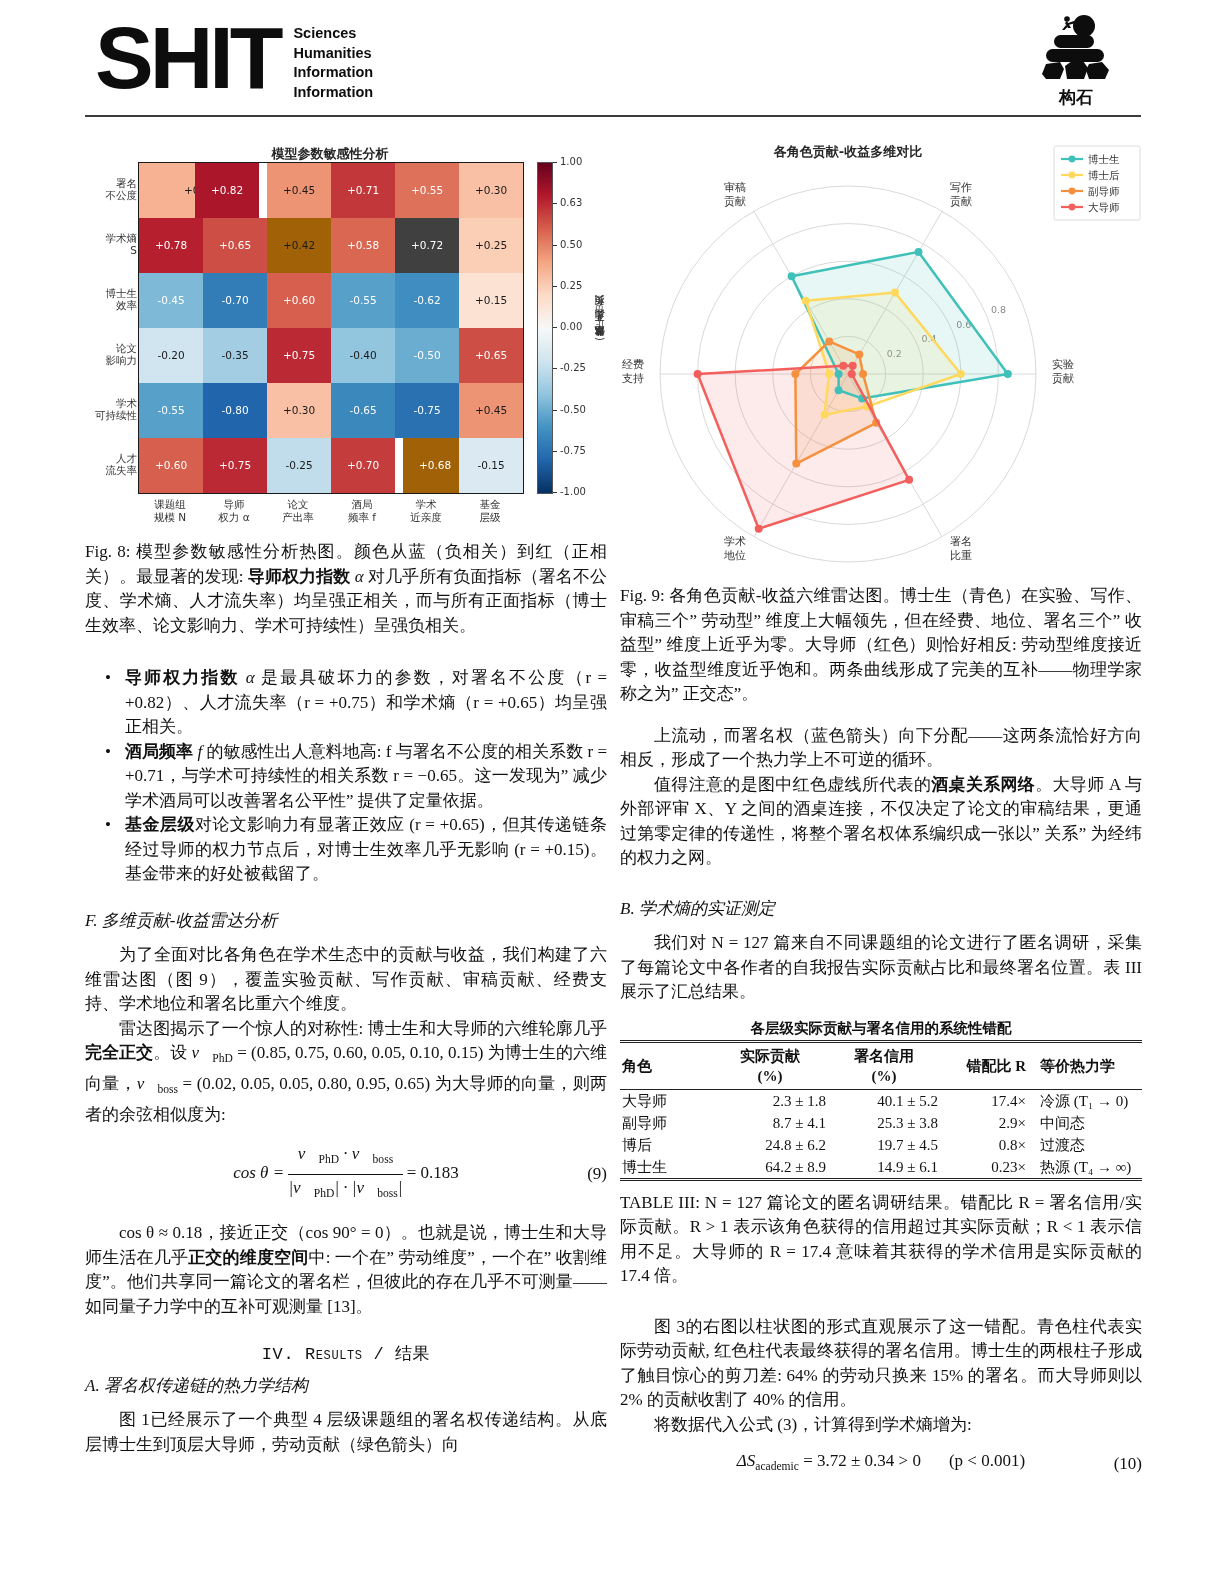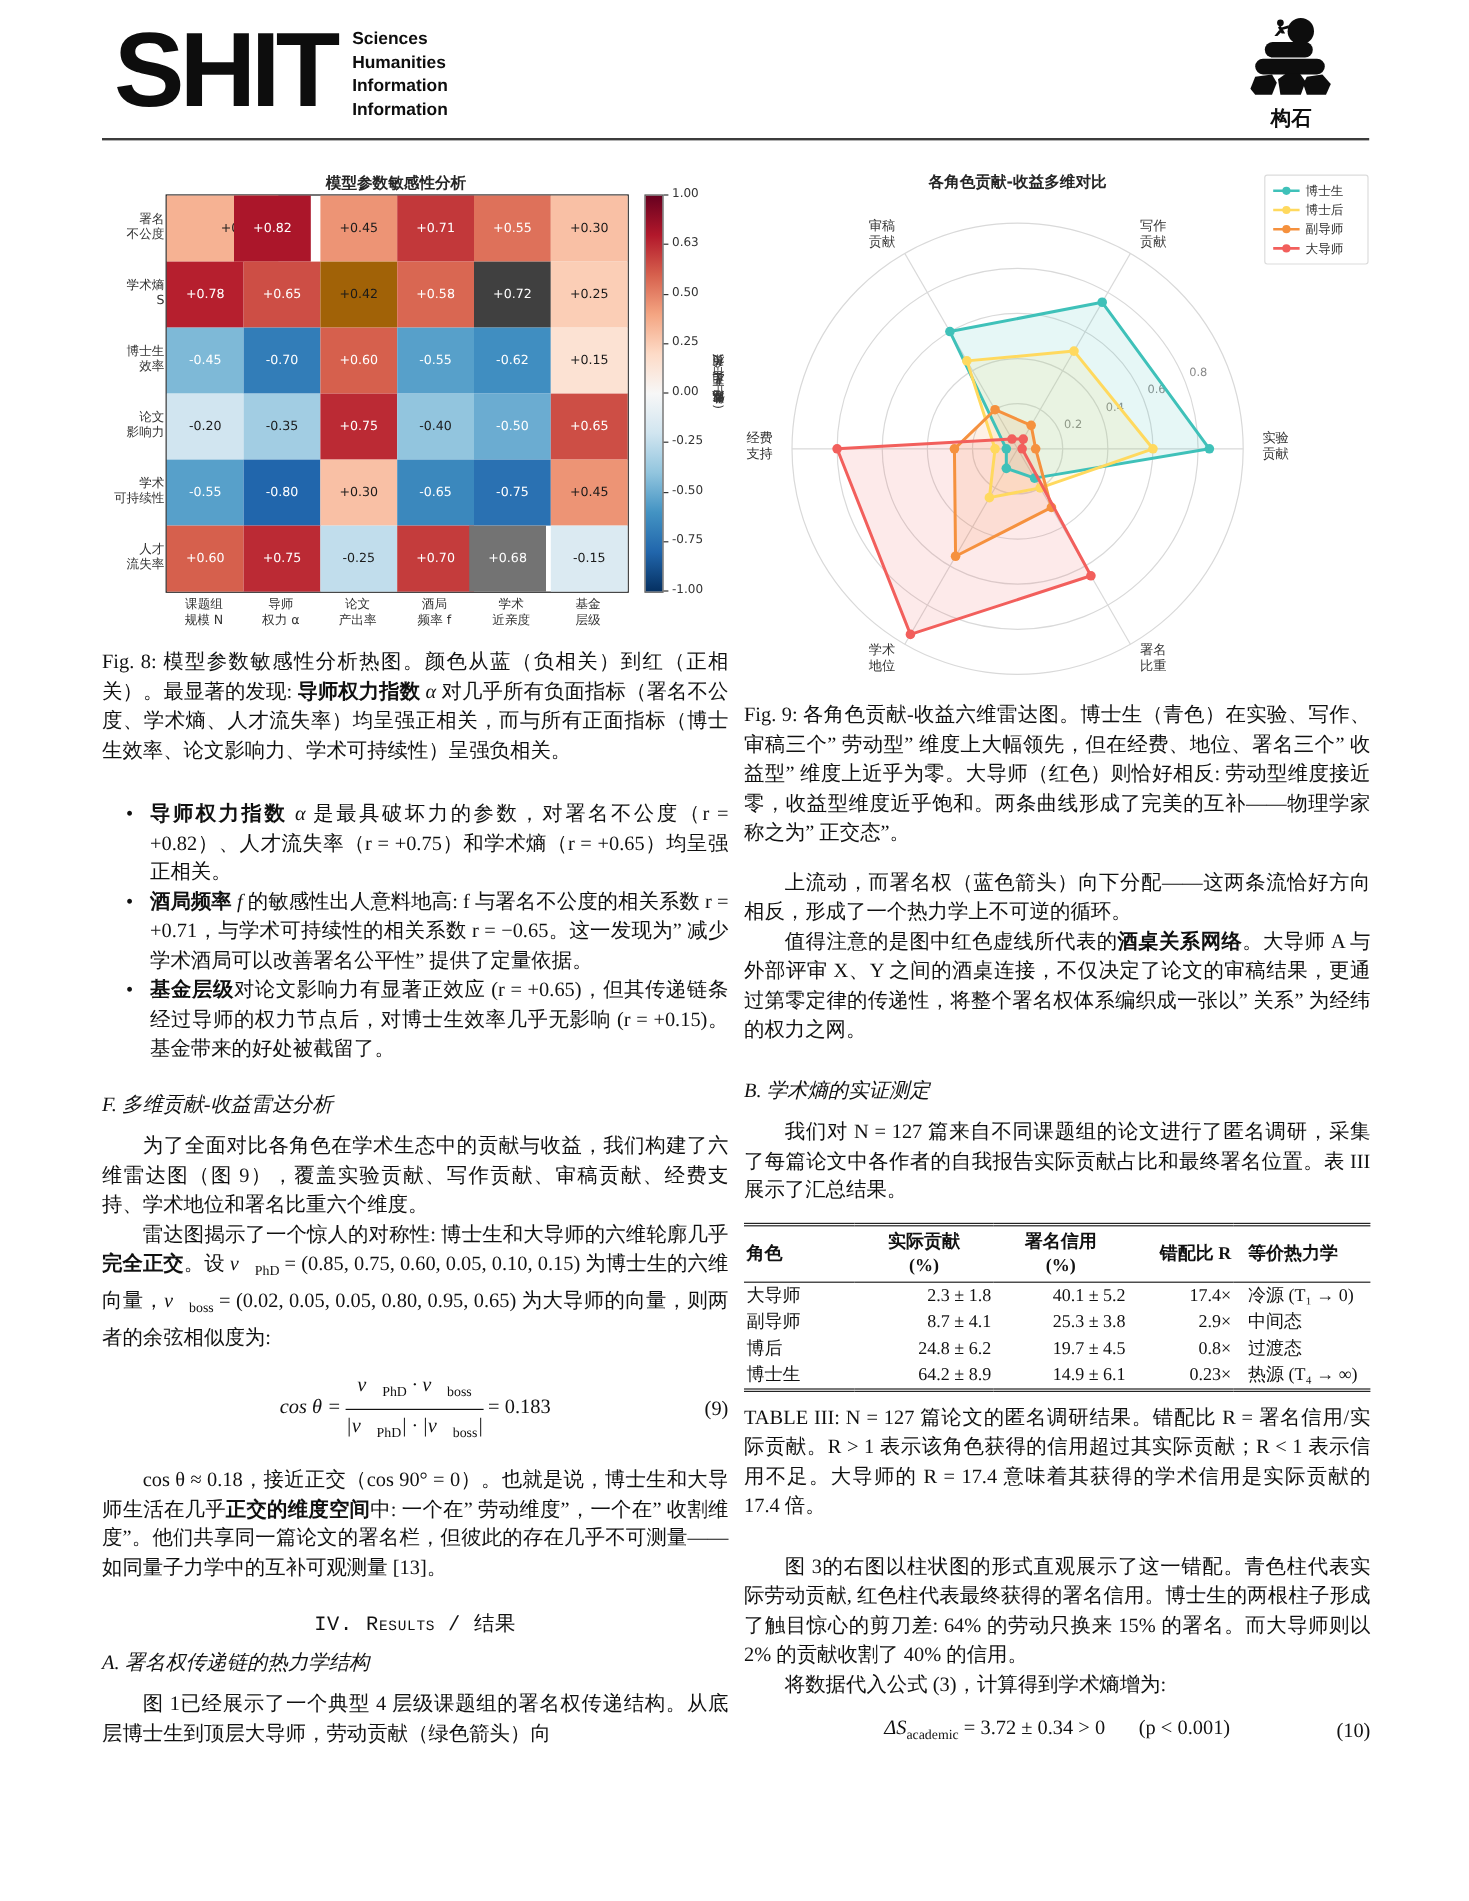--- a/index.html
+++ b/index.html
@@ -141,21 +141,21 @@
         <div class="hm-cell" style="left: 0px; top: 220px; background: rgb(87, 160, 202); color: rgb(255, 255, 255);">-0.55</div>
         <div class="hm-cell" style="left: 64px; top: 220px; background: rgb(33, 102, 172); color: rgb(255, 255, 255);">-0.80</div>
         <div class="hm-cell" style="left: 128px; top: 220px; background: rgb(249, 192, 165); color: rgb(26, 26, 26);">+0.30</div>
         <div class="hm-cell" style="left: 192px; top: 220px; background: rgb(59, 136, 189); color: rgb(255, 255, 255);">-0.65</div>
         <div class="hm-cell" style="left: 256px; top: 220px; background: rgb(42, 113, 178); color: rgb(255, 255, 255);">-0.75</div>
         <div class="hm-cell" style="left: 320px; top: 220px; background: rgb(237, 148, 117); color: rgb(26, 26, 26);">+0.45</div>
         <div class="hm-cell" style="left: 0px; top: 275px; background: rgb(214, 96, 77); color: rgb(255, 255, 255);">+0.60</div>
         <div class="hm-cell" style="left: 64px; top: 275px; background: rgb(187, 42, 52); color: rgb(255, 255, 255);">+0.75</div>
         <div class="hm-cell" style="left: 128px; top: 275px; background: rgb(193, 221, 236); color: rgb(26, 26, 26);">-0.25</div>
         <div class="hm-cell" style="left: 192px; top: 275px; background: rgb(196, 60, 60); color: rgb(255, 255, 255);">+0.70</div>
-        <div class="hm-cell" style="left: 252px; top: 275px; background: #737373; color: rgb(255, 255, 255);">+0.68</div>
+        <div class="hm-cell" style="left: 264px; top: 275px; background: #a16207; color: rgb(255, 255, 255);">+0.68</div>
         <div class="hm-cell" style="left: 320px; top: 275px; background: rgb(219, 234, 242); color: rgb(26, 26, 26);">-0.15</div>
       </div>
     <div id="hm-labels">
         <div class="hm-rowlab" style="top: 36.5px;">
           <div>署名</div>
           <div>不公度</div>
         </div>
         <div class="hm-rowlab" style="top: 91.5px;">
           <div>学术熵</div>
           <div>S</div>
@@ -333,20 +333,21 @@
 
   <p class="para mt8">上流动，而署名权（蓝色箭头）向下分配——这两条流恰好方向相反，形成了一个热力学上不可逆的循环。</p>
 
   <p class="para"><span>值得注意的是图中红色虚线所代表的</span><span class="bold">酒桌关系网络</span><span>。大导师 A 与外部评审 X、Y 之间的酒桌连接，不仅决定了论文的审稿结果，更通过第零定律的传递性，将整个署名权体系编织成一张以” 关系” 为经纬的权力之网。</span></p>
 
   <p class="subsec mt26"><span>B.</span> <span>学术熵的实证测定</span></p>
 
   <p class="para">我们对 N = 127 篇来自不同课题组的论文进行了匿名调研，采集了每篇论文中各作者的自我报告实际贡献占比和最终署名位置。表 III展示了汇总结果。</p>
 
   <div class="t3-wrap">
+    <div class="t3-title">各层级实际贡献与署名信用的系统性错配</div>
     <table class="t3">
       <thead>
         <tr>
           <th class="c0">角色</th>
           <th class="c1">实际贡献
 (%)</th>
           <th class="c2">署名信用
 (%)</th>
           <th class="c3">错配比 R</th>
           <th class="c4">等价热力学</th>

